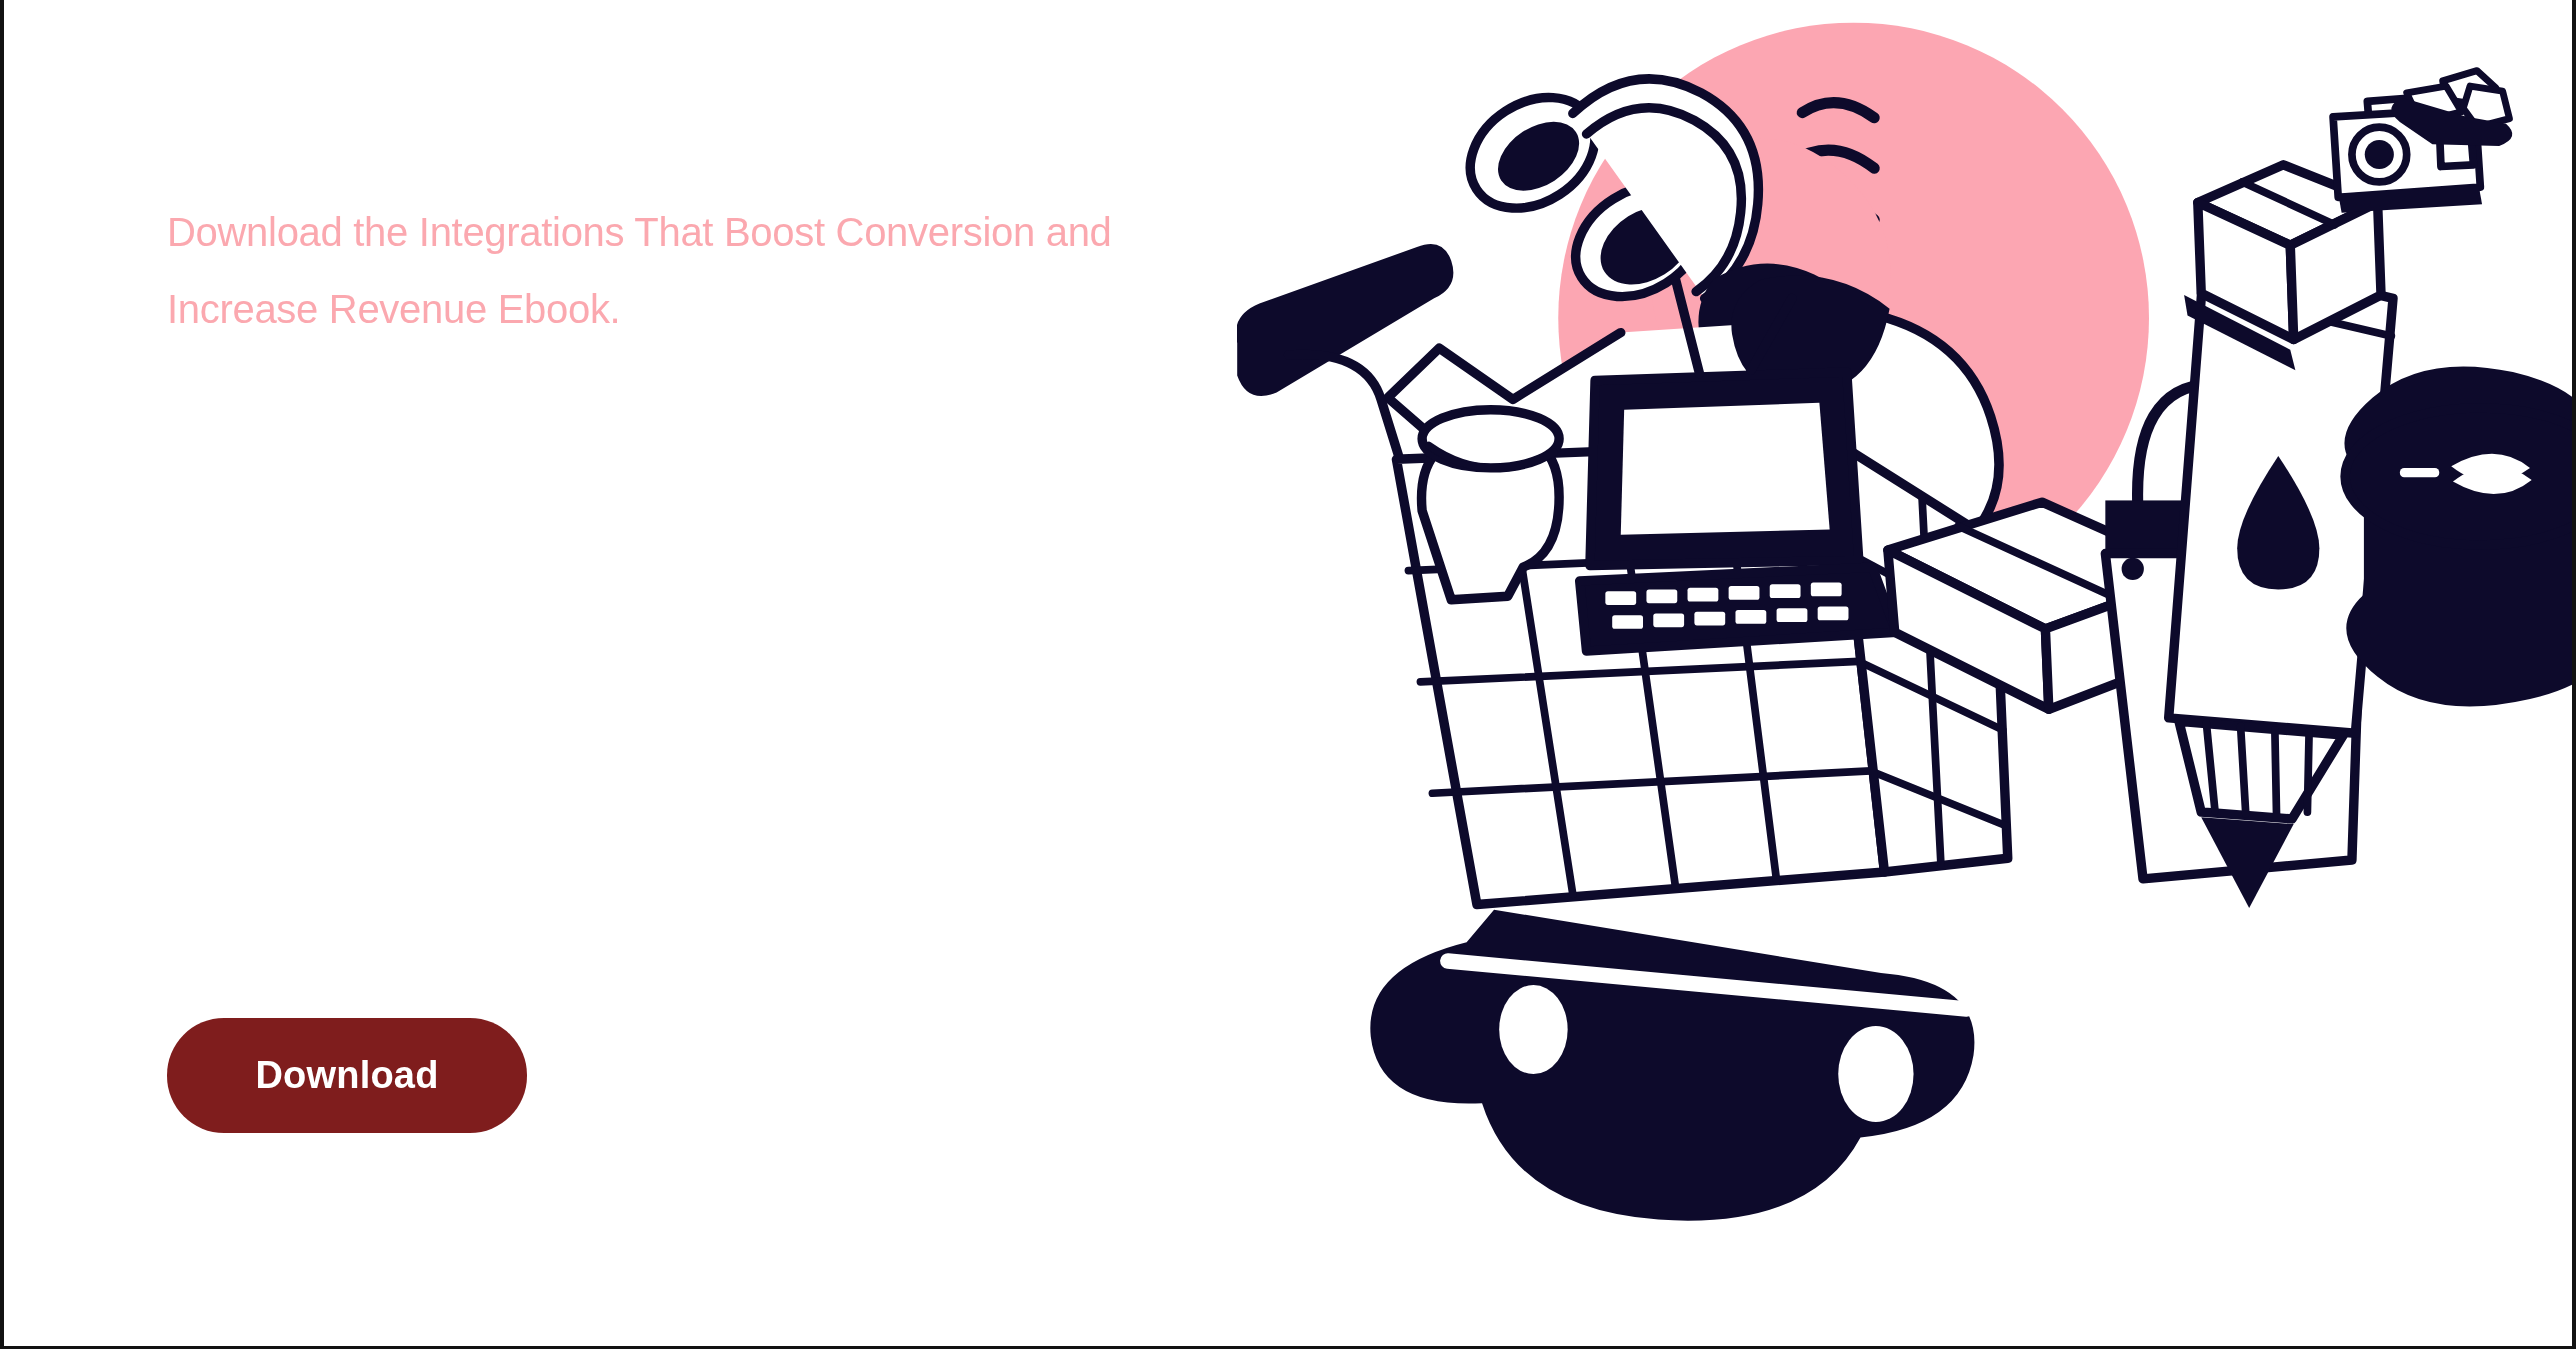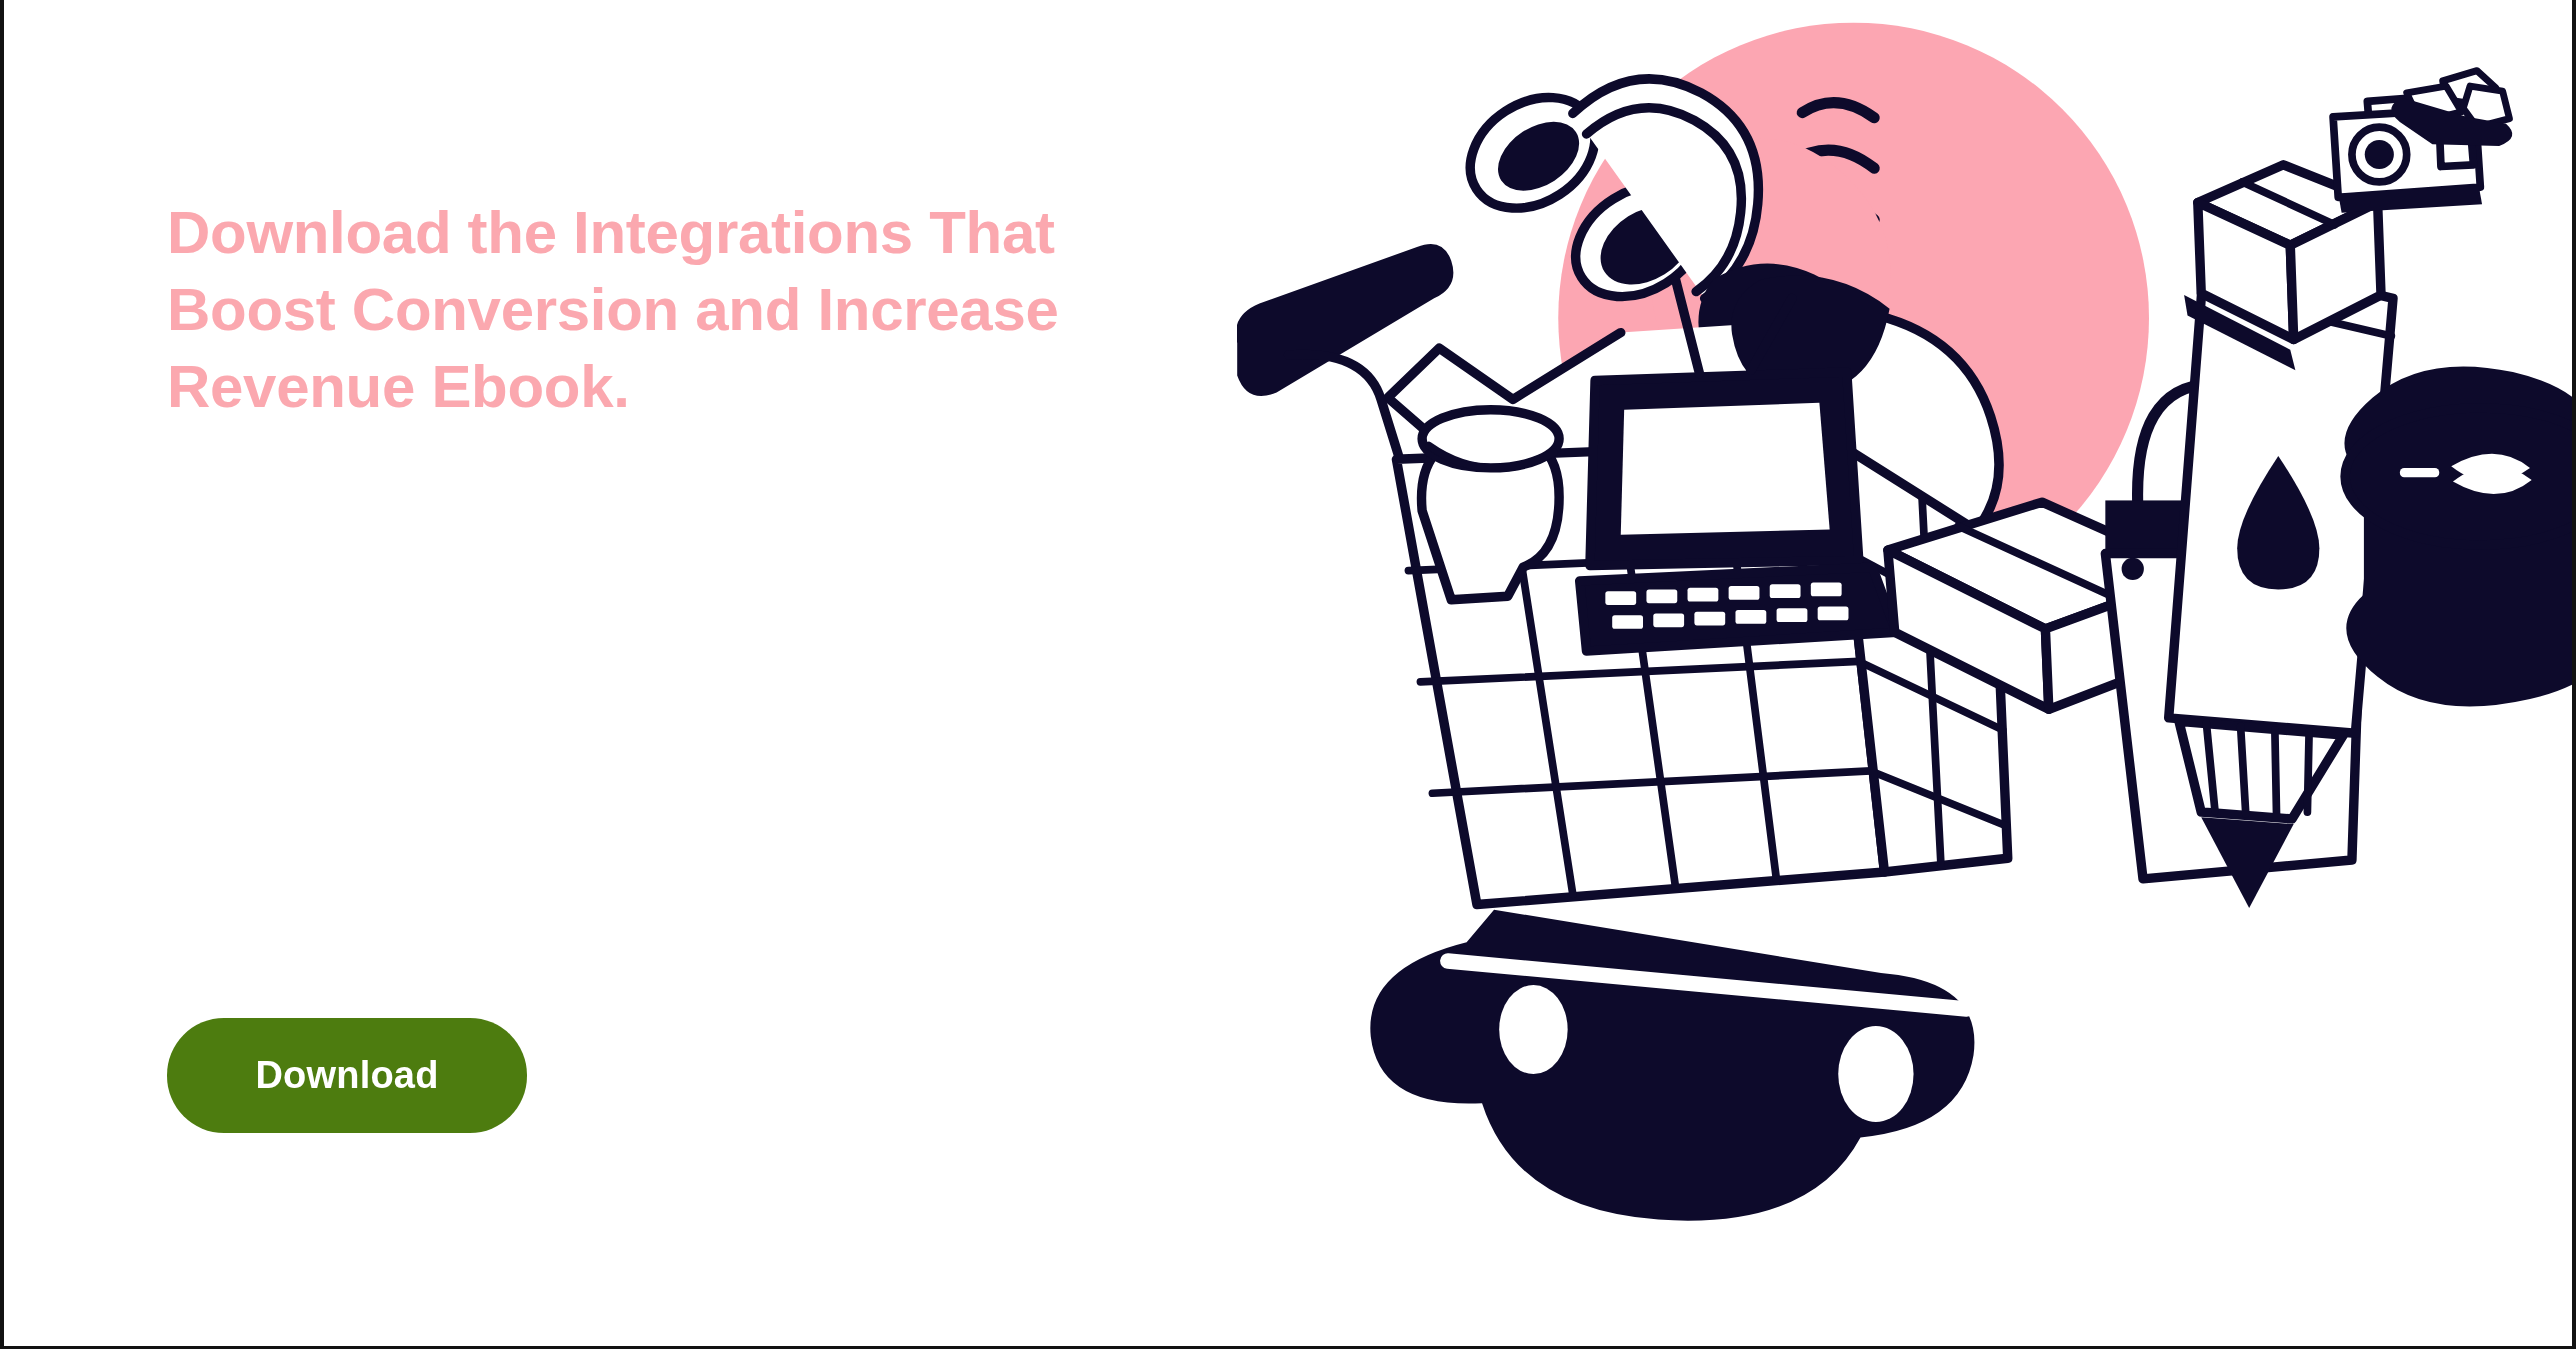--- a/index.html
+++ b/index.html
@@ -45,38 +45,38 @@
     letter-spacing: -0.3px;
     color: #0A0628;
     white-space: pre-wrap;
   }
 
   #subhead-link {
     display: block;
     margin: 0;
     margin-top: 51px;
     font-family: "Liberation Sans", sans-serif;
-    font-size: 60px;
+    font-size: 40px;
     line-height: 77px;
-    font-weight: 700;
+    font-weight: 400;
     letter-spacing: -0.3px;
     color: #FBA8AF;
     text-decoration: none;
     white-space: pre-wrap;
   }
 
   #download-btn {
     position: absolute;
     left: 163px;
     top: 1021px;
     width: 360px;
     height: 115px;
     border: none;
     border-radius: 57px;
-    background: #4d7c0f;
+    background: #7f1d1d;
     color: #ffffff;
     font-family: "Liberation Sans", sans-serif;
     font-size: 38px;
     font-weight: 700;
     letter-spacing: 0.2px;
     cursor: pointer;
     padding: 0;
   }
 
   

